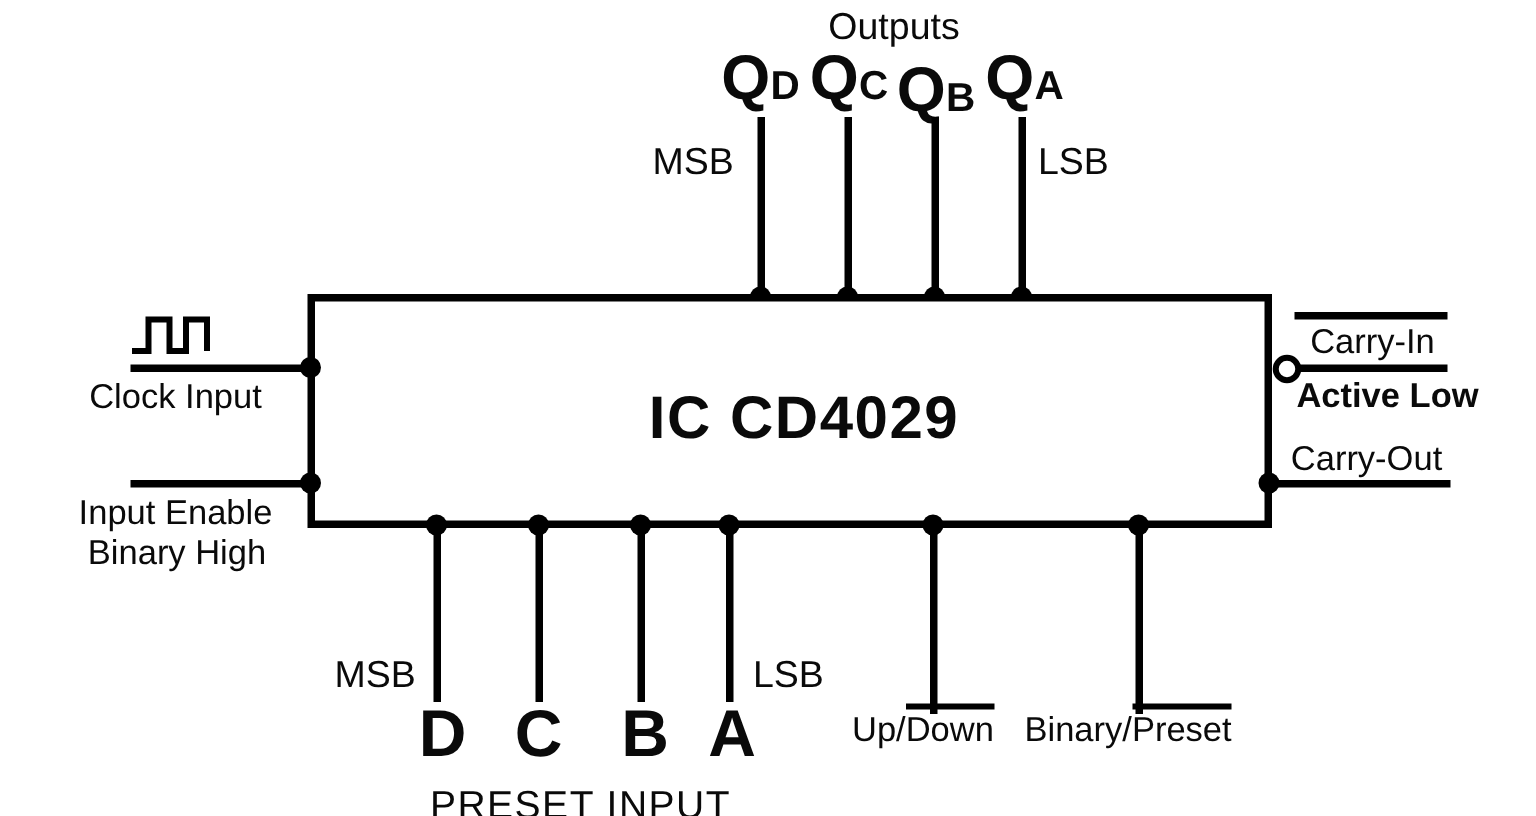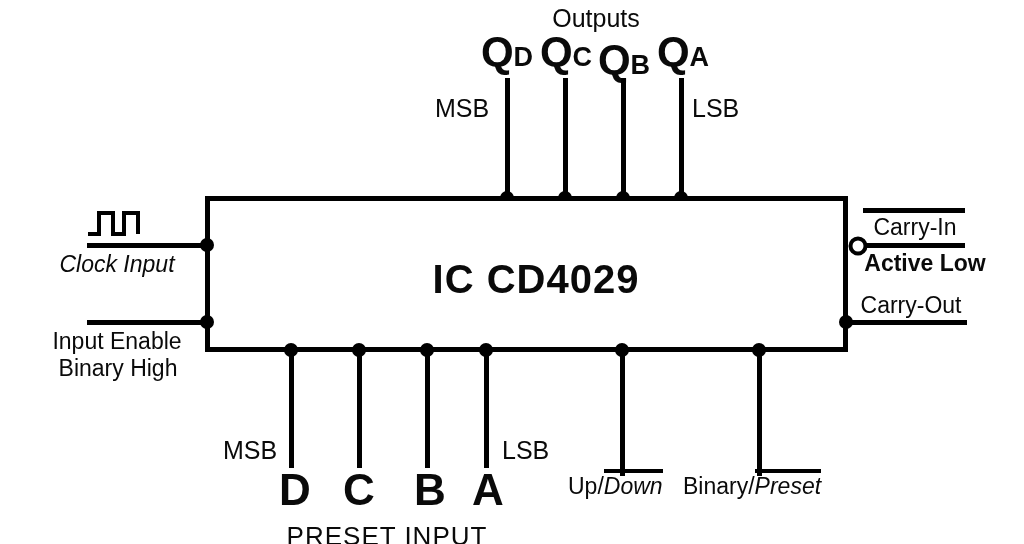--- a/index.html
+++ b/index.html
@@ -20,21 +20,21 @@
   .bubble{position:absolute;width:11px;height:11px;background:var(--background);border:4px solid var(--line);border-radius:50%;transform:translate(-50%,-50%);}
   .box{position:absolute;left:205px;top:196px;width:643px;height:156px;border:5px solid var(--line);box-sizing:border-box;background:var(--background);}
   .t23{font-size:23px;}
   .t25{font-size:25px;}
   .t26{font-size:26px;letter-spacing:1px;}
   .q{font-size:42px;font-weight:700;}
   .q .sub{font-size:27px;}
   .bigletter{font-size:44px;font-weight:600;}
   .title{font-size:40px;font-weight:700;letter-spacing:1px;}
   .wm{font-family:"Liberation Serif","DejaVu Serif",serif;font-weight:700;font-size:24px;color:var(--watermark-blue);}
-  .ovl{border-top:4px solid var(--line);font-style:italic;}
+  .ovl{border-top:4px solid var(--line);}
   svg{display:block;}
 </style>
 </head>
 <body>
 
 <div id="stage">
 
   <div class="lbl q c" style="left:507px;top:28px;"><span>Q</span><span class="sub">D</span></div>
 
   <div class="lbl t25 c" style="left:596px;top:4px;">Outputs</div>
@@ -55,21 +55,21 @@
   <div class="dot" style="left:681px;top:198px;"></div>
 
   <div class="box"></div>
   <div class="lbl title c" style="left:536px;top:257px;">IC CD4029</div>
 
   <svg style="position:absolute;left:86px;top:209px;" width="58" height="28" viewBox="0 0 58 28">
     <polyline points="2,25 13,25 13,4 27,4 27,25 38,25 38,4 52,4 52,25" fill="none" stroke="#000000" stroke-width="4"></polyline>
   </svg>
   <div class="wire" style="left:87px;top:243px;width:120px;height:5px;"></div>
   <div class="dot" style="left:207px;top:245px;"></div>
-  <div class="lbl t23 c" style="left:117px;top:252px;font-style:italic;">Clock Input</div>
+  <div class="lbl t23 c" style="left:117px;top:252px;">Clock Input</div>
 
   <div class="wire" style="left:87px;top:320px;width:120px;height:5px;"></div>
   <div class="dot" style="left:207px;top:322px;"></div>
   <div class="lbl t23 c" style="left:117px;top:329px;">Input Enable</div>
   <div class="lbl t23 c" style="left:118px;top:356px;">Binary High</div>
 
   <div class="bar" style="left:863px;top:208px;width:102px;height:5px;"></div>
   <div class="lbl t23 c" style="left:915px;top:215px;">Carry-In</div>
   <div class="bubble" style="left:858px;top:246px;"></div>
   <div class="wire" style="left:866px;top:243px;width:99px;height:5px;"></div>

